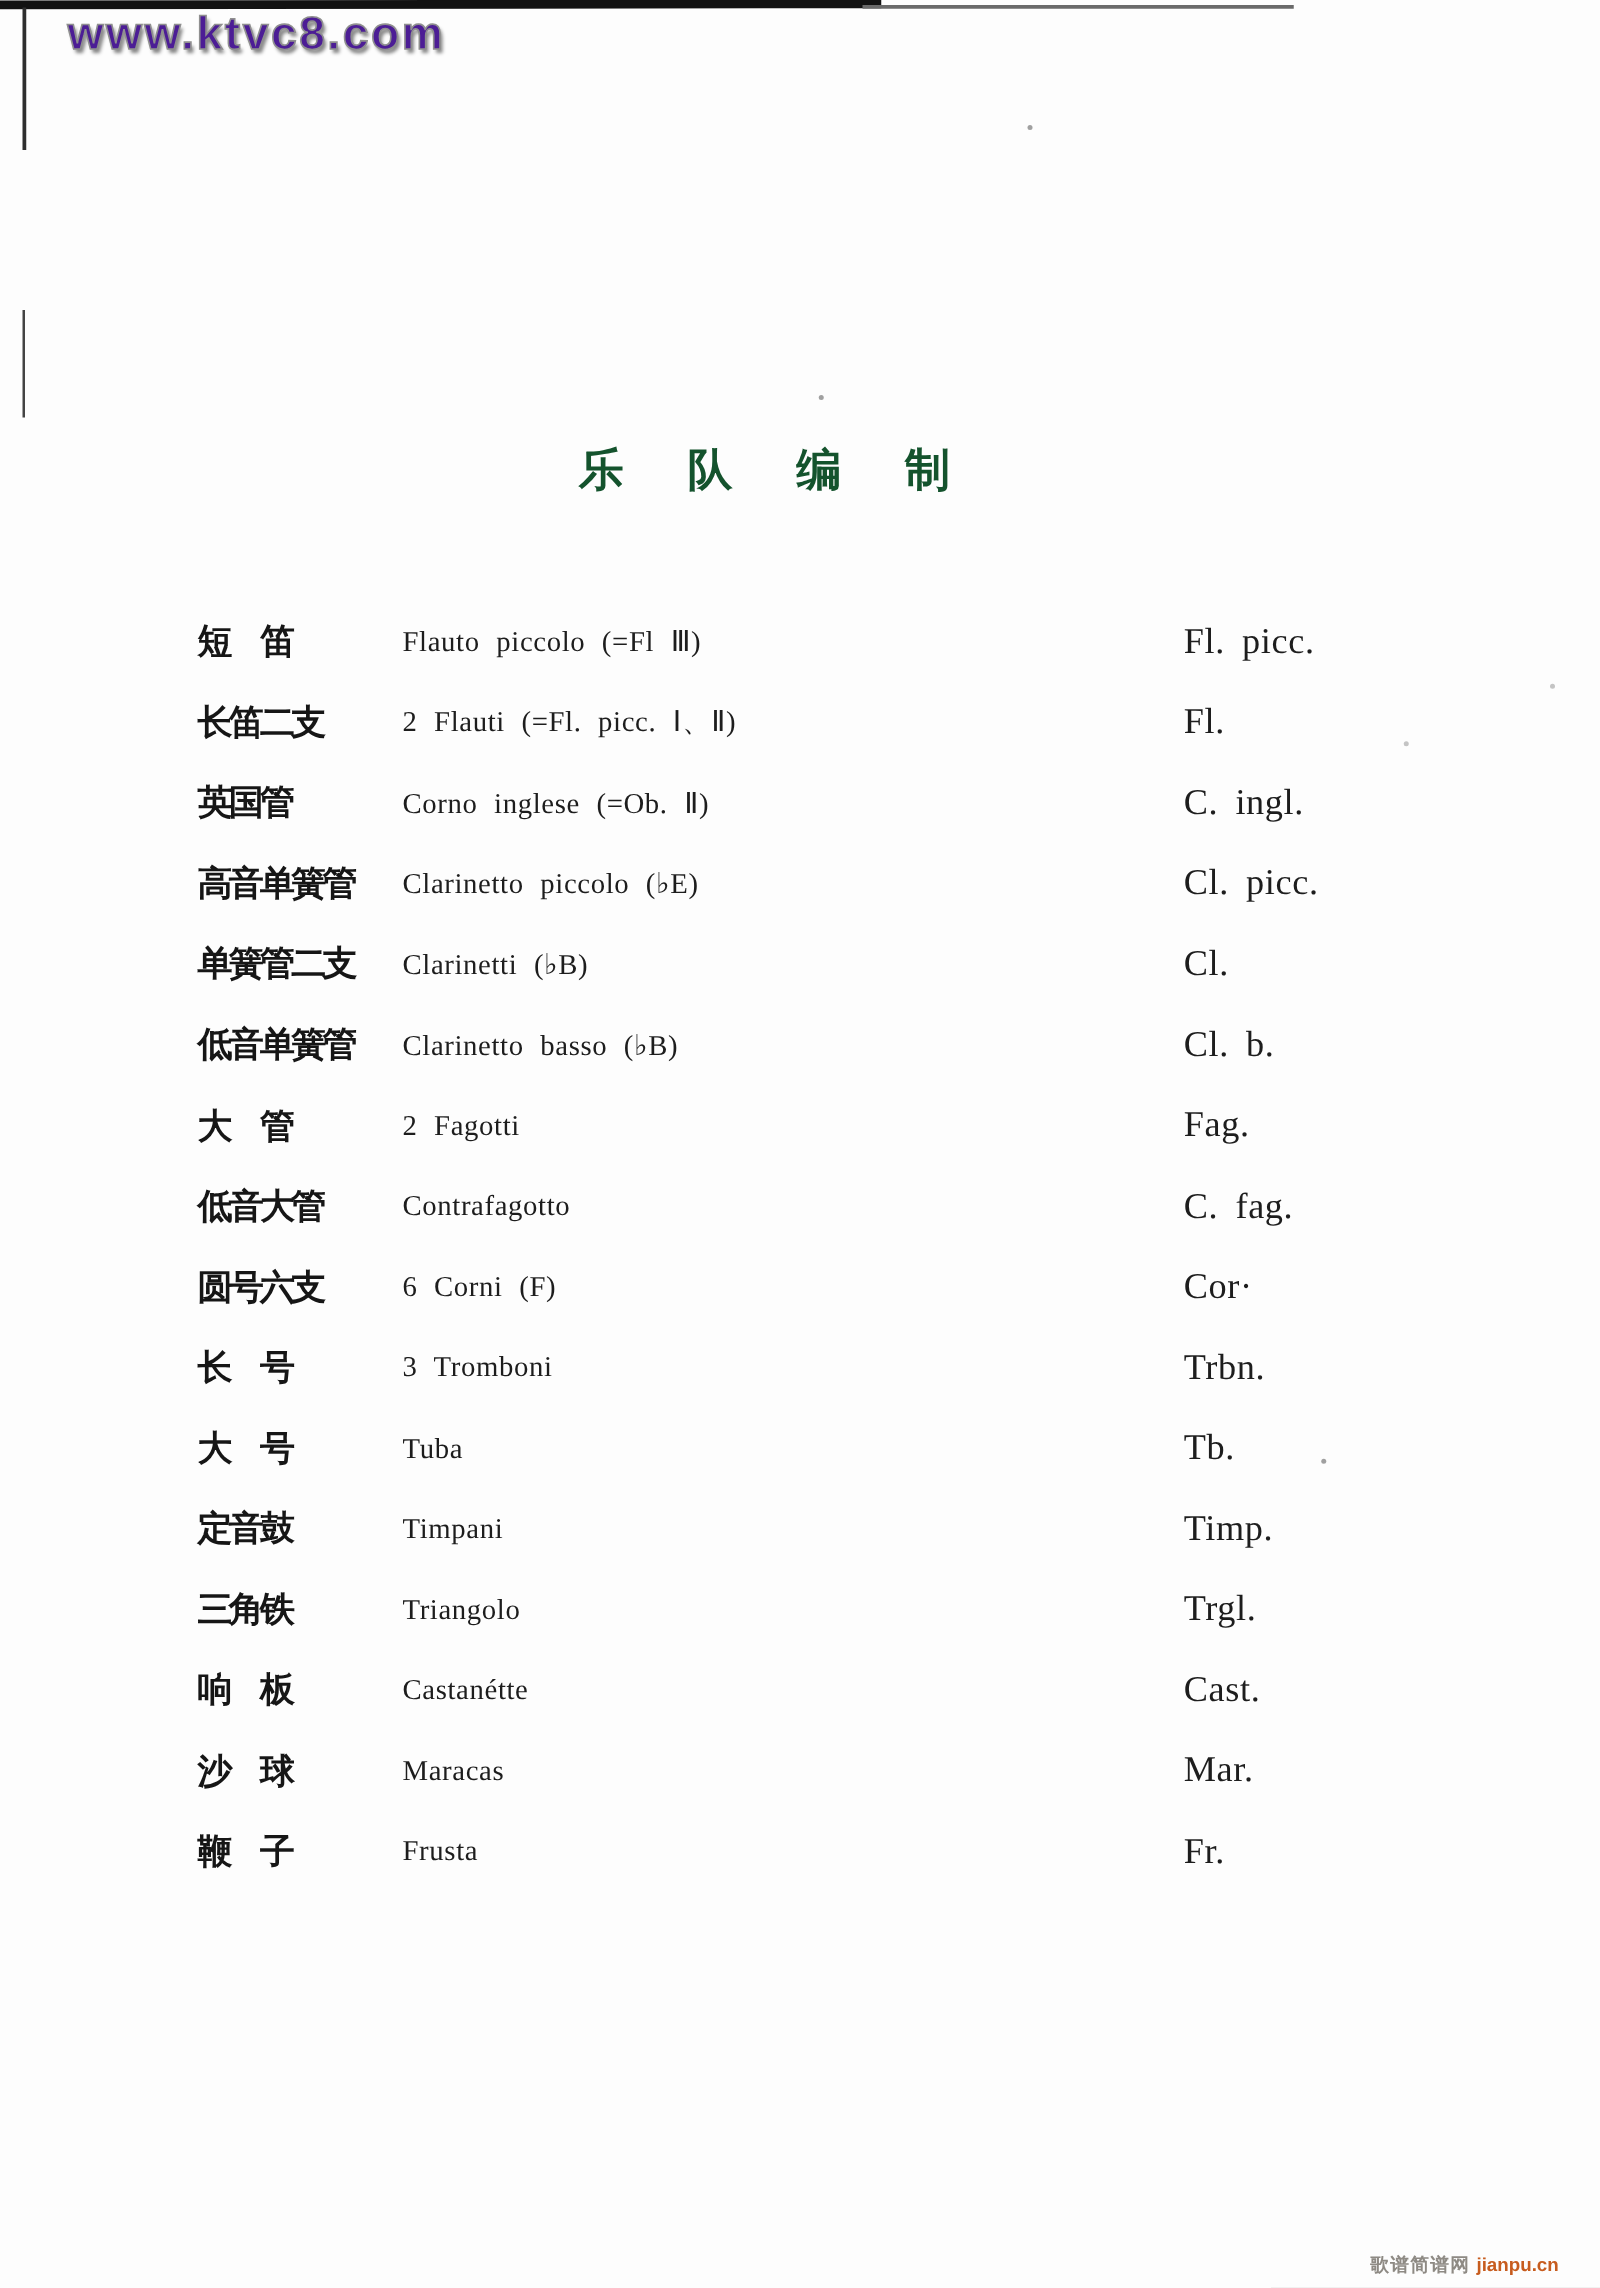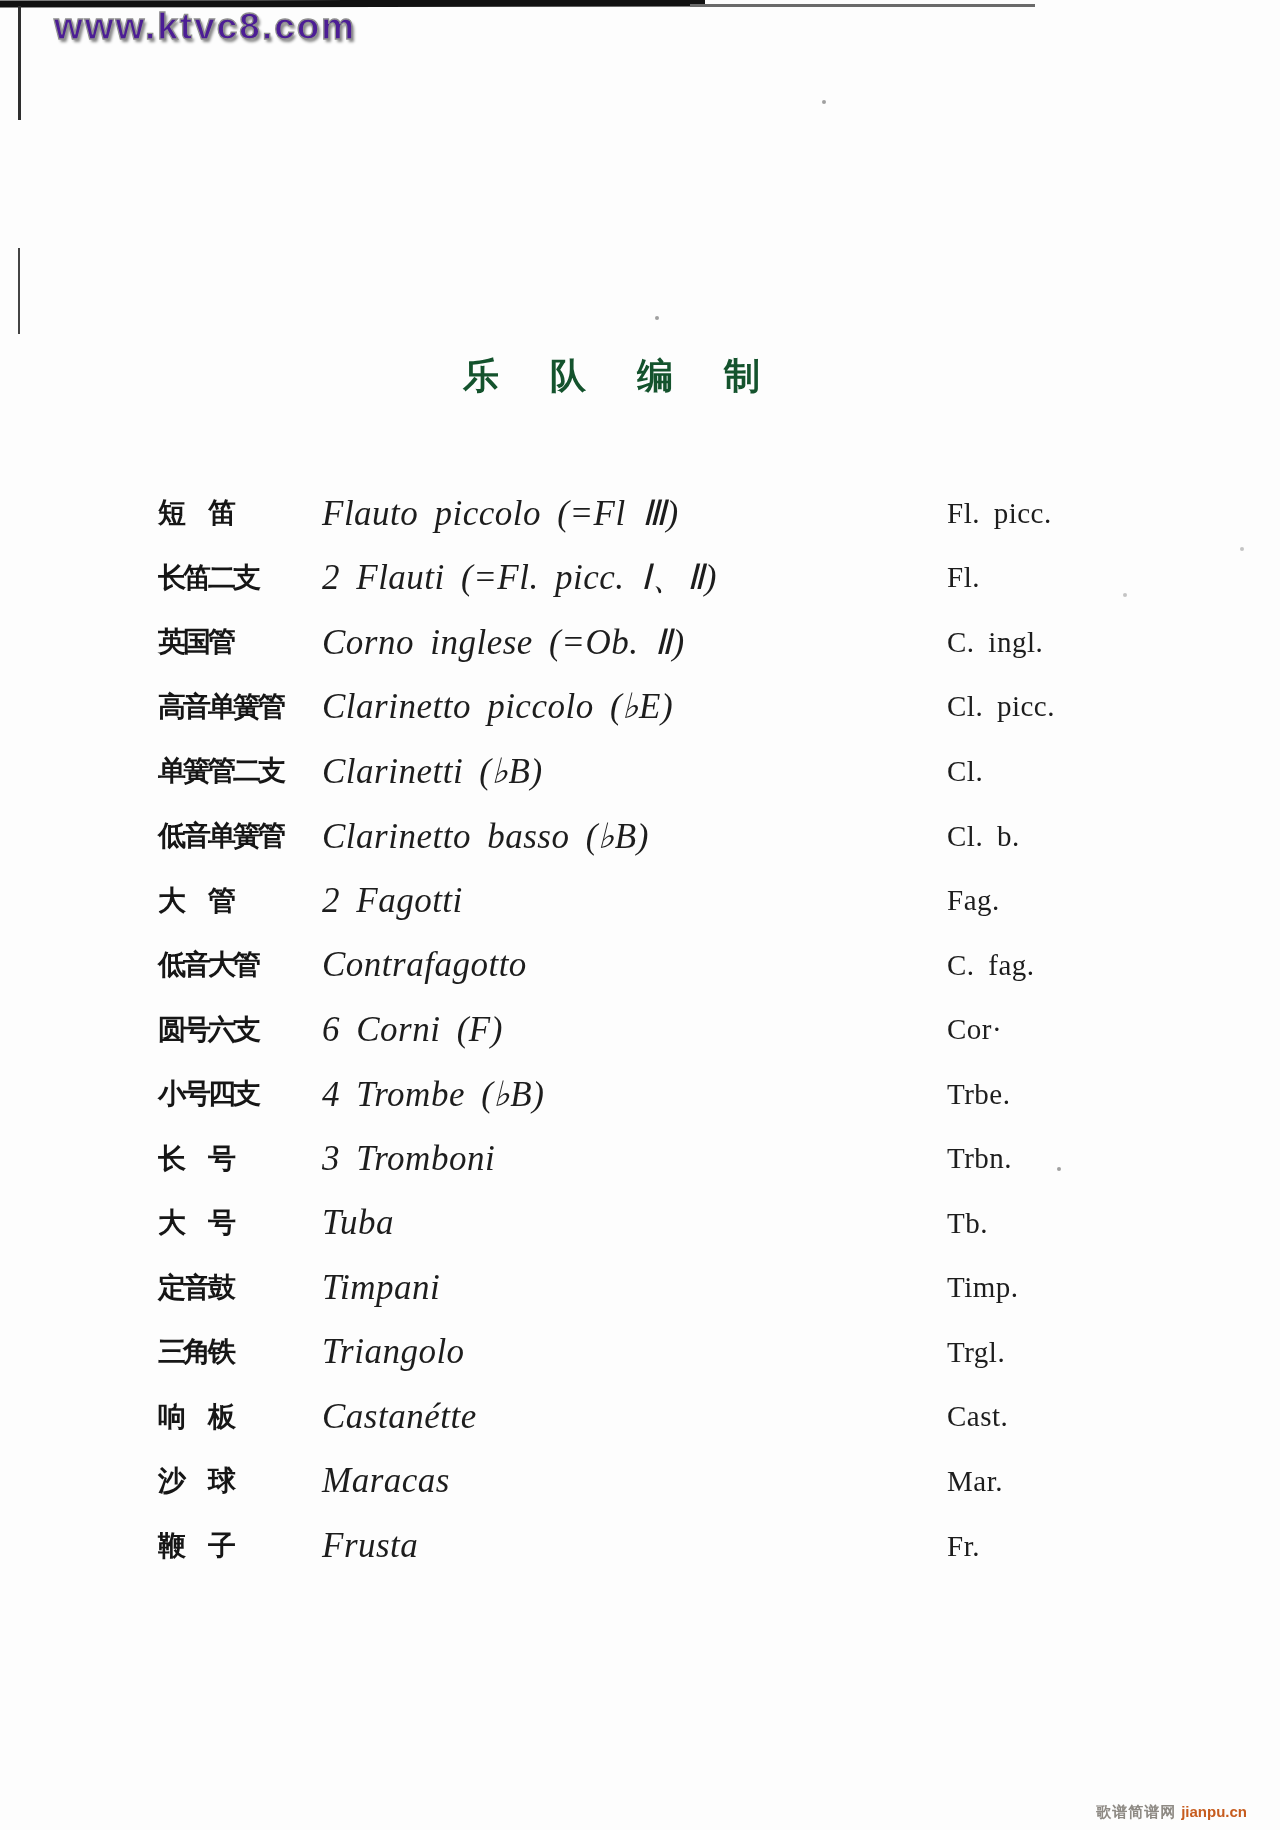--- a/index.html
+++ b/index.html
@@ -94,25 +94,24 @@
   .cell.cn {
     width: 164px;
     font-family: "Liberation Sans", sans-serif;
     font-weight: 700;
     font-size: 28px;
     letter-spacing: -3px;
     color: #161616;
   }
   .cell.it {
     width: 625px;
-    font-size: 35px;
+    font-size: 23px;
     letter-spacing: 0.5px;
     word-spacing: 7px;
     color: #1d1d1d;
-    font-style: italic;
   }
   .cell.abbr {
     flex: 1;
     font-size: 29px;
     letter-spacing: 0.5px;
     word-spacing: 6px;
     color: #1d1d1d;
   }
 
   
@@ -195,25 +194,20 @@
       <div class="cell it">Contrafagotto</div>
       <div class="cell abbr">C. fag.</div>
     </div>
 
     <div class="inst-row">
       <div class="cell cn">圆号六支</div>
       <div class="cell it">6 Corni (F)</div>
       <div class="cell abbr">Cor·</div>
     </div>
 
-    <div class="inst-row">
-      <div class="cell cn">小号四支</div>
-      <div class="cell it">4 Trombe (♭B)</div>
-      <div class="cell abbr">Trbe.</div>
-    </div>
 
     <div class="inst-row">
       <div class="cell cn">长　号</div>
       <div class="cell it">3 Tromboni</div>
       <div class="cell abbr">Trbn.</div>
     </div>
 
     <div class="inst-row">
       <div class="cell cn">大　号</div>
       <div class="cell it">Tuba</div>

